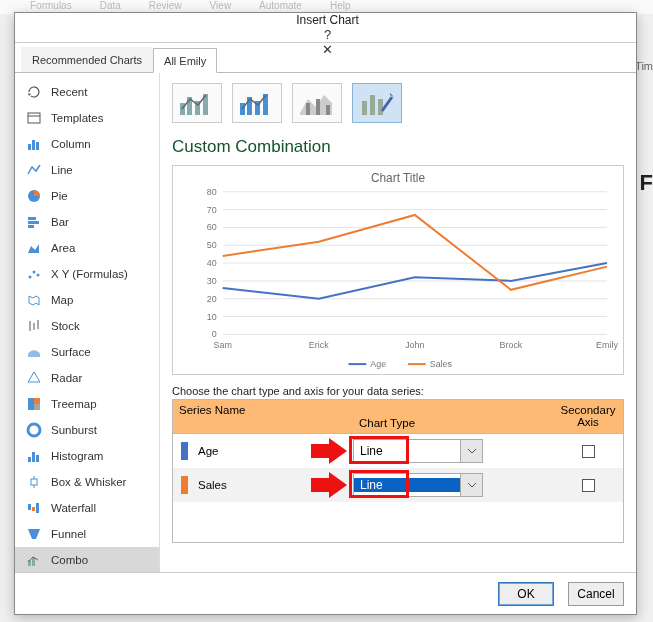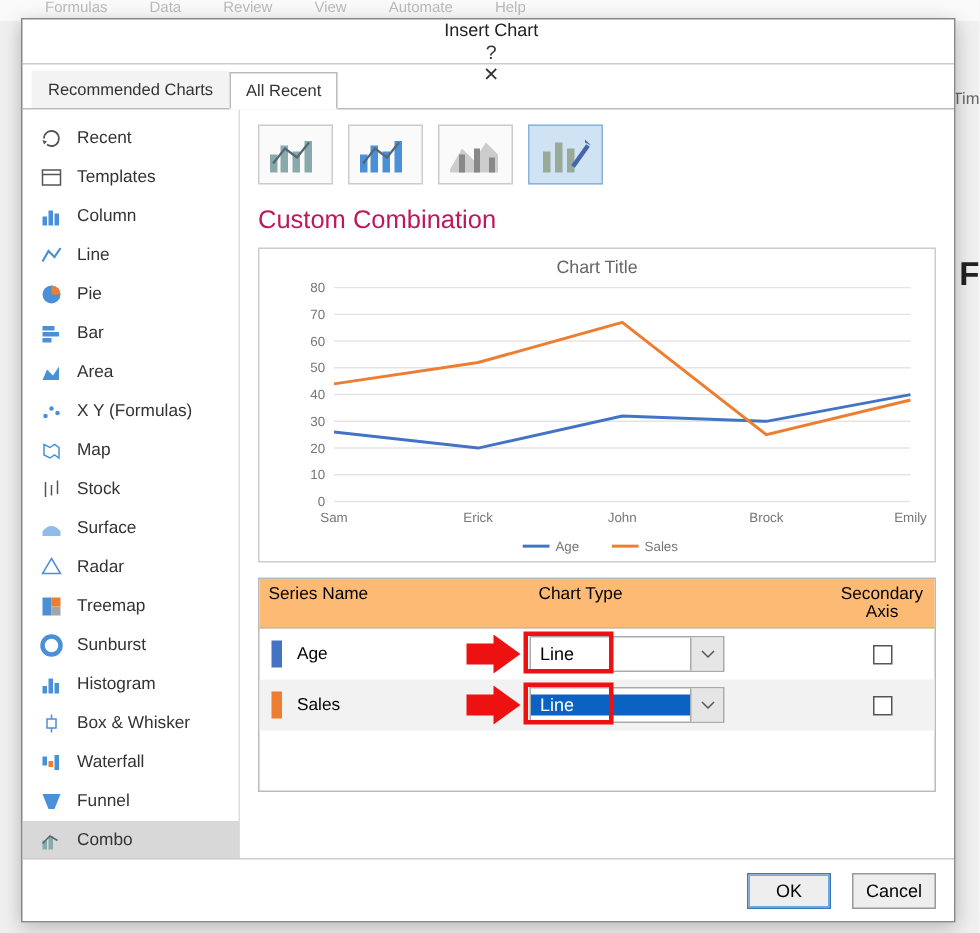--- a/index.html
+++ b/index.html
@@ -21,28 +21,28 @@
   .sidebar { width:145px; border-right:1px solid #ddd; padding:6px 0; overflow-y:auto; }
   .sb-item { display:flex; align-items:center; gap:8px; padding:5px 10px; font-size:11.5px; color:#333; cursor:default; }
   .sb-item.selected { background:#d8d8d8; }
   .sb-icon { width:18px; height:16px; display:flex; align-items:center; justify-content:center; }
 
   .main { flex:1; padding:10px 12px 8px; display:flex; flex-direction:column; overflow:hidden; }
   .subtypes { display:flex; gap:10px; margin-bottom:10px; }
   .sub-btn { width:50px; height:40px; border:1px solid #ccc; display:flex; align-items:center; justify-content:center; background:#fafafa; }
   .sub-btn.sel { background:#cfe3f4; border-color:#8ab3d9; }
 
-  .section-title { font-size:17px; color:#be185d; margin:4px 0 8px; }
+  .section-title { font-size:17px; color:#14532d; margin:4px 0 8px; }
   .preview { border:1px solid #ccc; height:210px; position:relative; margin-bottom:10px; }
 
   .instruct { font-size:11px; color:#222; margin-bottom:2px; }
   .grid { border:1px solid #bbb; font-size:11.5px; }
   .grid-head { display:flex; background:#fdba74; border-bottom:1px solid #bbb; }
   .gh { padding:4px 6px; }
-  .gh1 { width:180px; } .gh2 { width:200px; } .gh3 { flex:1; text-align:center; }
+  .gh1 { width:180px; } .gh2 { width:200px;margin-top:13px; } .gh3 { flex:1; text-align:center; }
   .grid-row { display:flex; align-items:center; height:34px; position:relative; }
   .grid-row.alt { background:#f2f2f2; }
   .gc1 { width:180px; padding:0 8px; display:flex; align-items:center; gap:10px; }
   .swatch { width:7px; height:18px; }
   .gc2 { width:200px; display:flex; align-items:center; }
   .combo { width:130px; height:24px; border:1px solid #aaa; display:flex; align-items:center; background:#fff; }
   .combo .txt { flex:1; padding:0 6px; font-size:12px; }
   .combo .arr { width:22px; height:100%; border-left:1px solid #aaa; background:#e6e6e6; display:flex; align-items:center; justify-content:center; }
   .combo.hl .txt { background:#0a63c2; color:#fff; }
   .redbox { position:absolute; border:3px solid #e11; pointer-events:none; }
@@ -76,21 +76,21 @@
 
 <div class="dialog">
   <div class="titlebar">
     <span class="t">Insert Chart</span>
     <div class="btn">?</div>
     <div class="btn">✕</div>
   </div>
 
   <div class="tabs">
     <div class="tab">Recommended Charts</div>
-    <div class="tab active">All Recent</div>
+    <div class="tab active">All Emily</div>
   </div>
 
   <div class="body">
     <div class="sidebar" id="sidebar">
         <div class="sb-item">
           <span class="sb-icon">
             <svg width="16" height="16">
               <path d="M3 8a5 5 0 1 1 2 4" fill="none" stroke="#555" stroke-width="1.2"></path>
               <path d="M3 12l-1-3 3 1z" fill="#555"></path>
             </svg>
@@ -332,20 +332,21 @@
             <text x="436" y="184" text-anchor="middle" font-size="9" fill="#777">Emily</text>
             <polyline points="48,123.19999999999999 145,134 242,112.4 339,116 436,98" fill="none" stroke="#4472c4" stroke-width="2"></polyline>
             <polyline points="48,90.8 145,76.39999999999999 242,49.39999999999999 339,125 436,101.60000000000001" fill="none" stroke="#ed7d31" stroke-width="2"></polyline>
             <line x1="175" y1="200" x2="193" y2="200" stroke="#4472c4" stroke-width="2"></line>
             <text x="197" y="203" font-size="9" fill="#777">Age</text>
             <line x1="235" y1="200" x2="253" y2="200" stroke="#ed7d31" stroke-width="2"></line>
             <text x="257" y="203" font-size="9" fill="#777">Sales</text>
           </svg>
       </div>
 
+      <div class="instruct">Choose the chart type and axis for your data series:</div>
 
       <div class="grid">
         <div class="grid-head">
           <div class="gh gh1">Series Name</div>
           <div class="gh gh2">Chart Type</div>
           <div class="gh gh3">Secondary Axis</div>
         </div>
         <div id="gridbody">
             <div class="grid-row">
               <div class="gc1">

